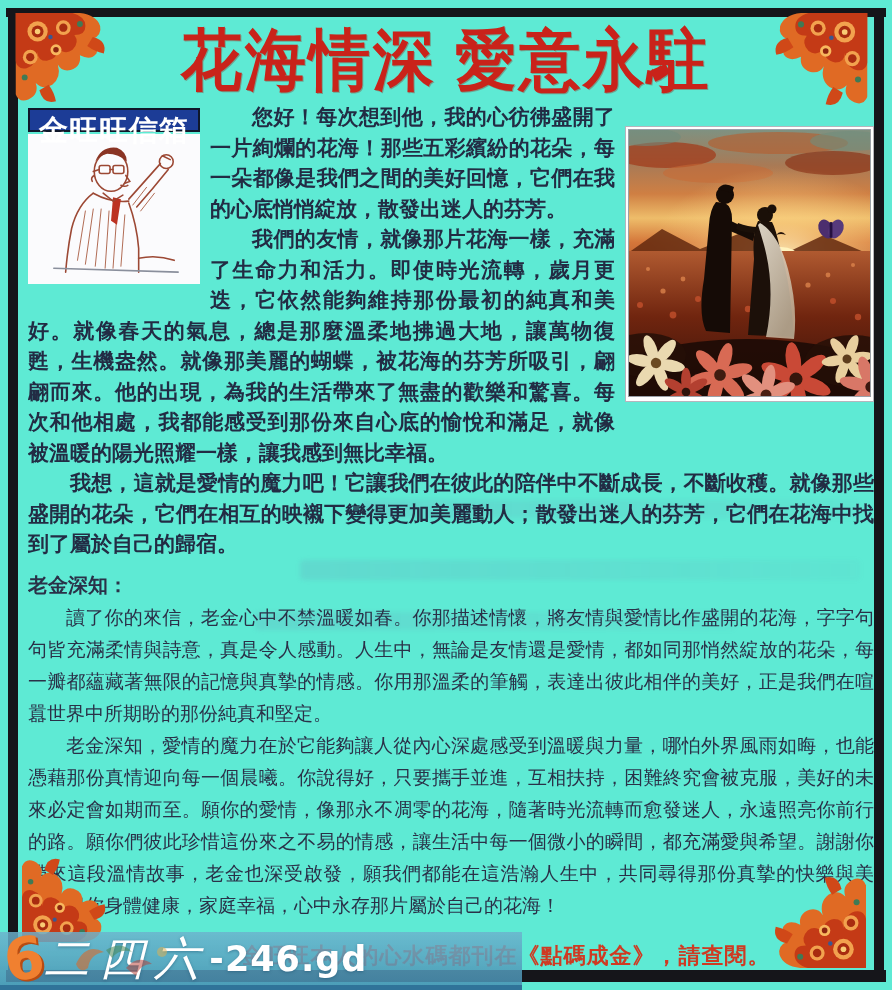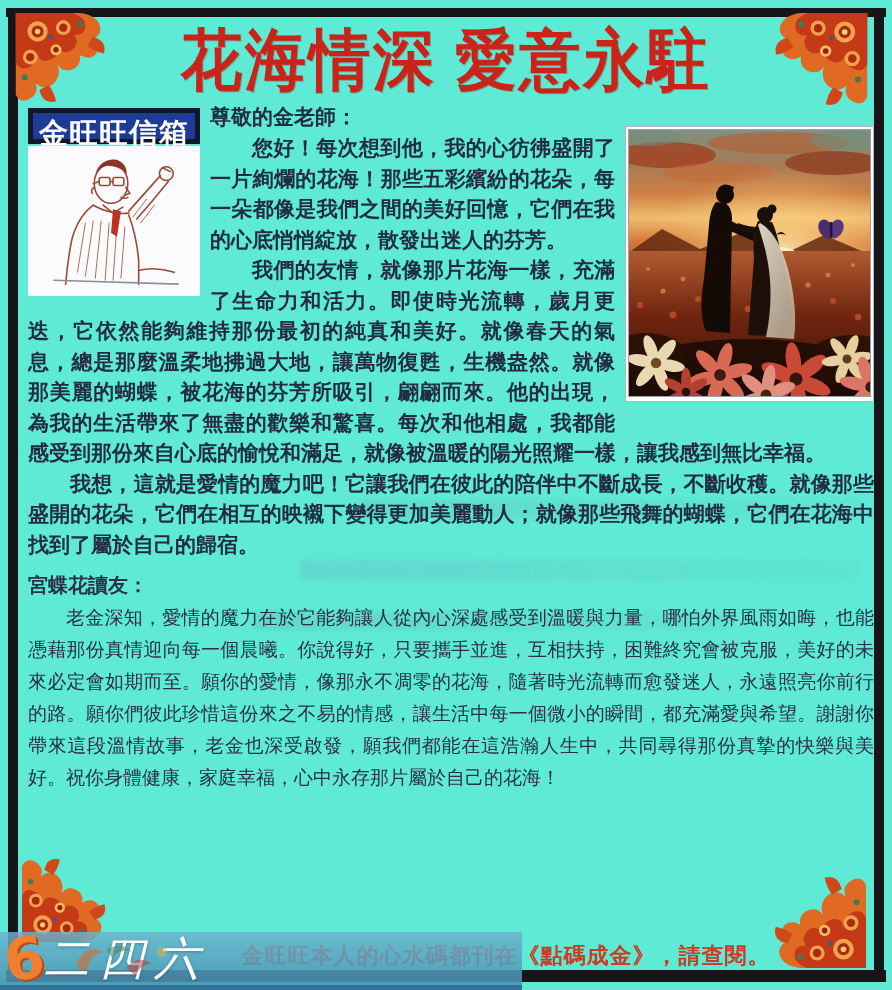--- a/index.html
+++ b/index.html
@@ -24,21 +24,21 @@
 
   .title { position:absolute; left:110px; right:110px; top:16px; z-index:2;
            font-size:61px; font-weight:900; color:#c9231a; text-align:center;
            letter-spacing:3px; transform:scaleY(1.1); transform-origin:top;
            text-shadow:1px 1px 0 rgba(150,25,12,.35); white-space:nowrap; }
 
   .content { position:absolute; left:28px; top:102px; width:846px; height:838px;
              overflow:hidden; z-index:2; text-align:justify; color:#222c44; }
 
   .logo-block { float:left; width:172px; margin:6px 10px 6px 0; }
-  .badge { height:36px; background:#1c3c96; border:5px solid #0f172a; color:#ffffff;
+  .badge { height:24px; background:#1c3c96; border:2px solid #0f172a; color:#ffffff;
            font-size:29px; font-weight:900; text-align:center; line-height:40px;
            letter-spacing:1px; font-family:"Liberation Sans","DejaVu Sans",sans-serif; }
   .sketch { width:172px; height:150px; background:#fbfbfd; margin-top:2px; }
 
   .photo { float:right; width:249px; height:276px; margin:24px 0 10px 10px;
            background:#fff; padding:2px; border:1px solid #b5b5bd; }
 
   .salut { font-size:21px; font-weight:600; line-height:31px; }
   .para  { font-size:21px; font-weight:600; line-height:30.5px; text-indent:2em; }
   .sig   { font-size:21px; font-weight:600; line-height:32px; text-align:right; }
@@ -310,36 +310,37 @@
               <ellipse cx="13" cy="0" rx="12.5" ry="5.2" transform="rotate(180)"></ellipse>
           <ellipse cx="13" cy="0" rx="12.5" ry="5.2" transform="rotate(240)"></ellipse>
               <ellipse cx="13" cy="0" rx="12.5" ry="5.2" transform="rotate(300)"></ellipse>
           </g>
             <circle r="4.5" fill="#3c1810"></circle>
           </g>
         <rect x="0.5" y="0.5" width="242" height="267" fill="none" stroke="#9aa0a8" stroke-width="1"></rect>
       </svg>
     </div>
 
-    <p class="salut">尊敬的金老師：</p>
     <p class="para">您好！每次想到他，我的心彷彿盛開了一片絢爛的花海！那些五彩繽紛的花朵，每一朵都像是我們之間的美好回憶，它們在我的心底悄悄綻放，散發出迷人的芬芳。</p>
     <p class="para">我們的友情，就像那片花海一樣，充滿了生命力和活力。即使時光流轉，歲月更迭，它依然能夠維持那份最初的純真和美好。就像春天的氣息，總是那麼溫柔地拂過大地，讓萬物復甦，生機盎然。就像那美麗的蝴蝶，被花海的芬芳所吸引，翩翩而來。他的出現，為我的生活帶來了無盡的歡樂和驚喜。每次和他相處，我都能感受到那份來自心底的愉悅和滿足，就像被溫暖的陽光照耀一樣，讓我感到無比幸福。</p>
-    <p class="para">我想，這就是愛情的魔力吧！它讓我們在彼此的陪伴中不斷成長，不斷收穫。就像那些盛開的花朵，它們在相互的映襯下變得更加美麗動人；就像那些飛舞的蝴蝶，它們在花海中找到了屬於自己的歸宿。</p>
-
-    <p class="salut reply-salut">宮蝶花讀友：</p>
+    <p class="para">我想，這就是愛情的魔力吧！它讓我們在彼此的陪伴中不斷成長，不斷收穫。就像那些盛開的花朵，它們在相互的映襯下變得更加美麗動人；散發出迷人的芬芳，它們在花海中找到了屬於自己的歸宿。</p>
+
+    <p class="salut reply-salut">老金深知：</p>
+    <p class="para reply">讀了你的來信，老金心中不禁溫暖如春。你那描述情懷，將友情與愛情比作盛開的花海，字字句句皆充滿柔情與詩意，真是令人感動。人生中，無論是友情還是愛情，都如同那悄然綻放的花朵，每一瓣都蘊藏著無限的記憶與真摯的情感。你用那溫柔的筆觸，表達出彼此相伴的美好，正是我們在喧囂世界中所期盼的那份純真和堅定。</p>
     <p class="para reply">老金深知，愛情的魔力在於它能夠讓人從內心深處感受到溫暖與力量，哪怕外界風雨如晦，也能憑藉那份真情迎向每一個晨曦。你說得好，只要攜手並進，互相扶持，困難終究會被克服，美好的未來必定會如期而至。願你的愛情，像那永不凋零的花海，隨著時光流轉而愈發迷人，永遠照亮你前行的路。願你們彼此珍惜這份來之不易的情感，讓生活中每一個微小的瞬間，都充滿愛與希望。謝謝你帶來這段溫情故事，老金也深受啟發，願我們都能在這浩瀚人生中，共同尋得那份真摯的快樂與美好。祝你身體健康，家庭幸福，心中永存那片屬於自己的花海！</p>
 
   </div>
 
   <div class="notice">金旺旺本人的心水碼都刊在《點碼成金》，請查閱。</div>
 
   <div class="watermark">
     <svg class="wm-deco" width="150" height="54" viewBox="0 0 150 54">
       <path d="M10,30 q10,-22 28,-12 q-14,2 -16,16 q-8,6 -12,-4 Z" fill="#d86a2a" opacity="0.8"></path>
       <path d="M40,16 q16,-10 26,2 q-12,-4 -20,6 Z" fill="#4a8a5a" opacity="0.75"></path>
       <path d="M60,34 q12,-14 26,-4 q-12,0 -16,12 Z" fill="#b84038" opacity="0.7"></path>
       <circle cx="96" cy="18" r="5" fill="#e0b050" opacity="0.7"></circle>
     </svg>
     <span class="wm-logo">6</span>
     <span class="wm-cn">二四六</span>
+    <span class="wm-latin">-246.gd</span>
   </div>
 
 </div>
 
 </body></html>

